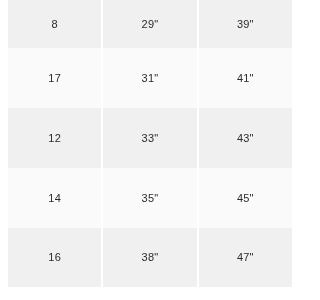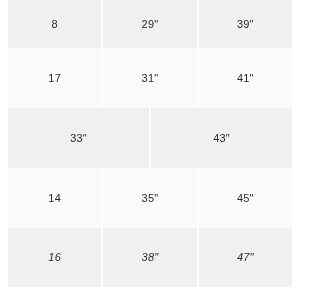--- a/index.html
+++ b/index.html
@@ -36,21 +36,20 @@
   .table-row.shaded {
     background: #f0f0f0;
   }
 
   .table-row.row-first {
     height: 48px;
   }
 
   .table-row.row-last {
     height: 59px;
-    font-style: italic;
   }
 
   .table-cell {
     flex: 1 1 0;
     display: flex;
     align-items: center;
     justify-content: center;
     box-sizing: border-box;
     font-size: 11px;
     line-height: 1;
@@ -75,20 +74,21 @@
     <div class="table-cell">39"</div>
   </div>
 
   <div class="table-row">
     <div class="table-cell">17</div>
     <div class="table-cell">31"</div>
     <div class="table-cell">41"</div>
   </div>
 
   <div class="table-row shaded">
+    <div class="table-cell">12</div>
     <div class="table-cell">33"</div>
     <div class="table-cell">43"</div>
   </div>
 
   <div class="table-row">
     <div class="table-cell">14</div>
     <div class="table-cell">35"</div>
     <div class="table-cell">45"</div>
   </div>
 

